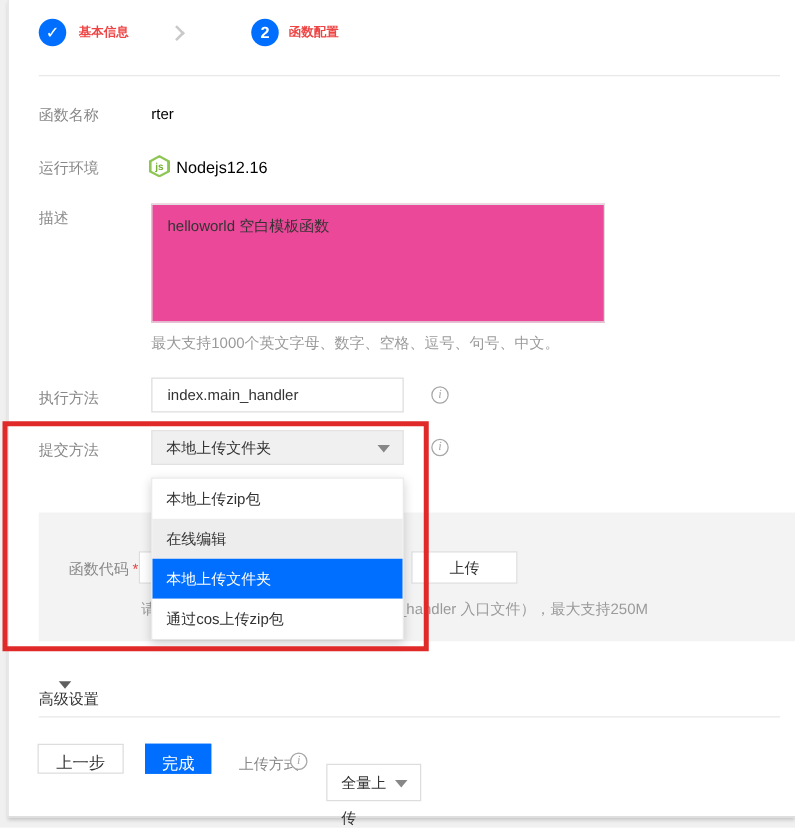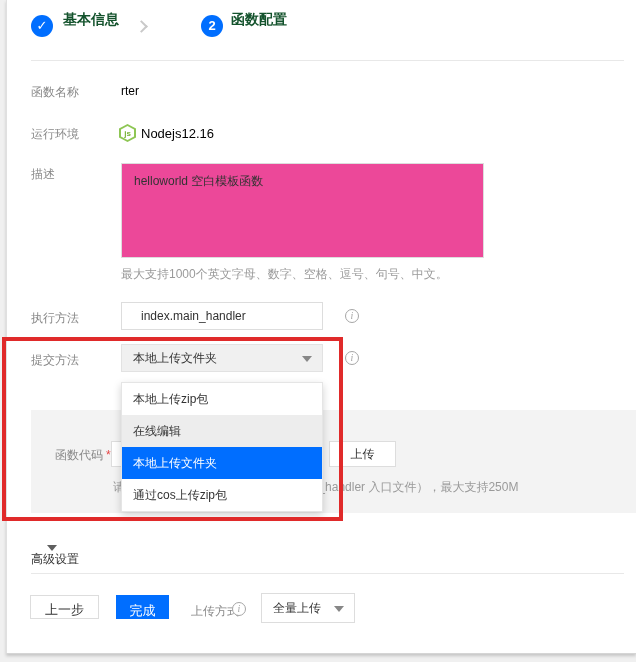--- a/index.html
+++ b/index.html
@@ -19,21 +19,21 @@
   }
 
   
   .step-circle {
     position:absolute; width:22px; height:22px; border-radius:50%;
     background:#006eff; color:#fff; text-align:center; line-height:22px;
     font-size:13px; font-weight:bold;
   }
   #step1-circle { left:24px; top:15px; }
   #step2-circle { left:194px; top:15px; }
-  .step-label { position:absolute; top:11px; font-size:14px; font-weight:bold; color:#14532d; }
+  .step-label { position:absolute; top:19px; font-size:10px; font-weight:bold; color:#ef4444; }
   #step1-label { left:56px; }
   #step2-label { left:224px; }
   #step-chevron {
     position:absolute; left:130px; top:22px; width:9px; height:9px;
     border-top:2px solid #c9c9c9; border-right:2px solid #c9c9c9;
     transform:rotate(45deg);
   }
   .hdiv { position:absolute; left:24px; right:12px; height:1px; background:#e8e8e8; }
   #divider-top { top:60px; }
   #divider-bottom { top:573px; }
@@ -44,21 +44,21 @@
 
   #desc-textarea {
     position:absolute; left:114px; top:163px; width:363px; height:95px;
     border:1px solid #ddd; padding:9px 12px; font-family:inherit;
     font-size:12px; color:#333; resize:none; outline:none; background:#ec4899;
   }
   .hint { position:absolute; color:#9a9a9a; white-space:nowrap; }
 
   #handler-input {
     position:absolute; left:114px; top:302px; width:202px; height:28px;
-    border:1px solid #ddd; padding:0 19px; font-family:inherit;
+    border:1px solid #ddd; padding:0 12px; font-family:inherit;
     font-size:12px; color:#333; outline:none; background:#fff;
   }
 
   .select-box {
     position:absolute; height:28px; line-height:26px; border:1px solid #ddd;
     padding:0 24px 0 11px; color:#333; cursor:pointer; background:#fff;
   }
   #submit-select { left:114px; top:344px; width:202px; background:#f0f0f0; border-color:#e2e2e2; }
   .caret {
     position:absolute; right:10px; top:11px; width:0; height:0;
@@ -89,21 +89,21 @@
 
   
   #code-panel { position:absolute; left:24px; top:410px; width:606px; height:103px; background:#f3f3f3; }
   #code-label { position:absolute; left:48px; top:447px; color:#888; }
   #code-required { color:#e54545; margin-left:3px; }
   #code-path-input {
     position:absolute; left:104px; top:441px; width:212px; height:26px;
     background:#fff; border:1px solid #ddd;
   }
   #upload-button {
-    position:absolute; left:322px; top:441px; width:67px; height:26px;
+    position:absolute; left:322px; top:441px; width:85px; height:26px;
     background:#fff; border:1px solid #ddd; color:#333; font-size:12px;
     line-height:24px; text-align:center; cursor:pointer;
   }
   #code-hint { left:106px; top:479px; }
 
   
   #submit-menu {
     position:absolute; left:114px; top:382px; width:202px; z-index:20;
     background:#fff; border:1px solid #e5e5e5;
     box-shadow:0 3px 8px rgba(0,0,0,.18);
@@ -119,21 +119,21 @@
     border-right:5px solid transparent; border-top:6px solid #5f5f5f; margin-right:7px;
   }
   #advanced-label { color:#333; }
 
   
   .btn { position:absolute; top:595px; height:24px; font-size:13px; text-align:center; line-height:28px; cursor:pointer; }
   #prev-button  { left:23px;  width:69px; background:#fff; border:1px solid #ddd; color:#333; }
   #finish-button{ left:109px; width:53px; background:#006eff; border:1px solid #006eff; color:#fff; line-height:30px; }
   #upload-mode-label { position:absolute; left:184px; top:603px; color:#888; }
   #upload-mode-info  { left:225px; top:602px; }
-  #upload-mode-select{ left:254px; top:593px; width:94px; height:30px; line-height:28px; }
+  #upload-mode-select{ left:254px; top:611px; width:76px; height:30px; line-height:28px; }
   #upload-mode-select .caret { top:12px; }
 
   
   #red-annotation {
     position:absolute; left:2px; top:337px; width:341px; height:184px;
     border:4px solid #e02a2a; z-index:50; pointer-events:none;
   }
 </style>
 </head>
 <body>

